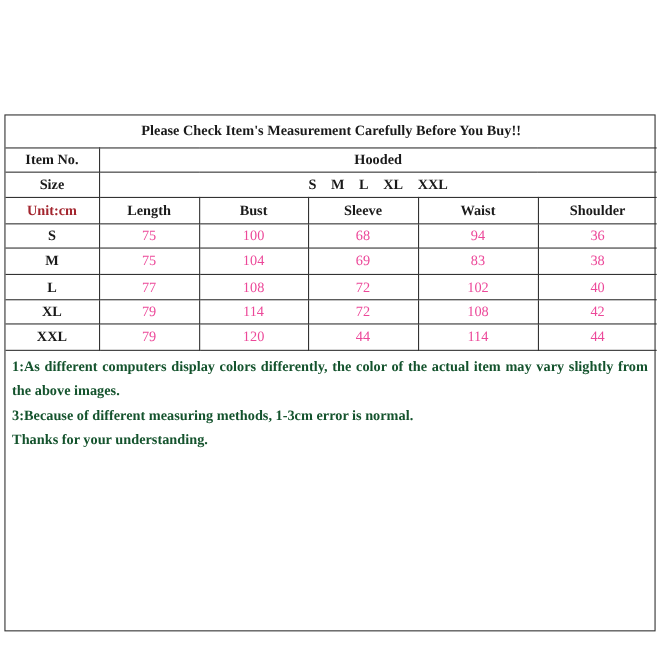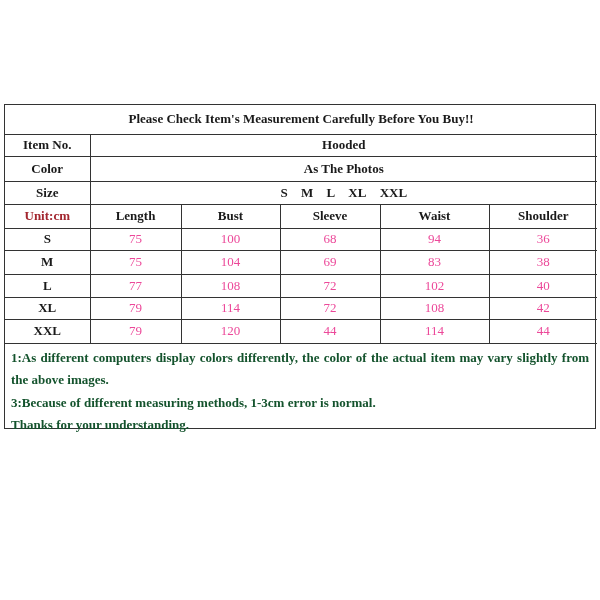--- a/index.html
+++ b/index.html
@@ -1,19 +1,19 @@
 <!DOCTYPE html>
 <html><head>
   <meta charset="utf-8">
   <style>
     * { margin: 0; padding: 0; box-sizing: border-box; }
     html, body { width: 600px; height: 600px; background: #ffffff; overflow: hidden; }
     body { position: relative; font-family: "Liberation Serif", "DejaVu Serif", serif; color: #1a1a1a; }
     .sheet {
-      position: absolute; left: 4px; top: 104px; width: 592px; height: 325px;
+      position: absolute; left: 4px; top: 104px; width: 592px; height: 470px;
       border: 1.5px solid #333;
     }
     table.grid {
       border-collapse: collapse; width: 100%; table-layout: fixed;
     }
     table.grid td {
       border: 1.5px solid #333; text-align: center; vertical-align: middle;
       font-size: 13px; padding: 0; white-space: nowrap;
     }
     table.grid tr:first-child td { border-top: none; }
@@ -45,24 +45,20 @@
         <col style="width:109px">
         <col style="width:108px">
     </colgroup>
     <tbody>
         <tr style="height:29px">
       <td colspan="6" class="title-cell">Please Check Item's Measurement Carefully Before You Buy!!</td>
     </tr>
     <tr style="height:22px">
       <td class="lbl">Item No.</td>
       <td colspan="5" class="info">Hooded</td>
-    </tr>
-    <tr style="height:25px">
-      <td class="lbl">Color</td>
-      <td colspan="5" class="info">As The Photos</td>
     </tr>
     <tr style="height:23px">
       <td class="lbl">Size</td>
       <td colspan="5" class="sizes">
         <span>S</span>
         <span>M</span>
         <span>L</span>
         <span>XL</span>
         <span>XXL</span>
       </td>

